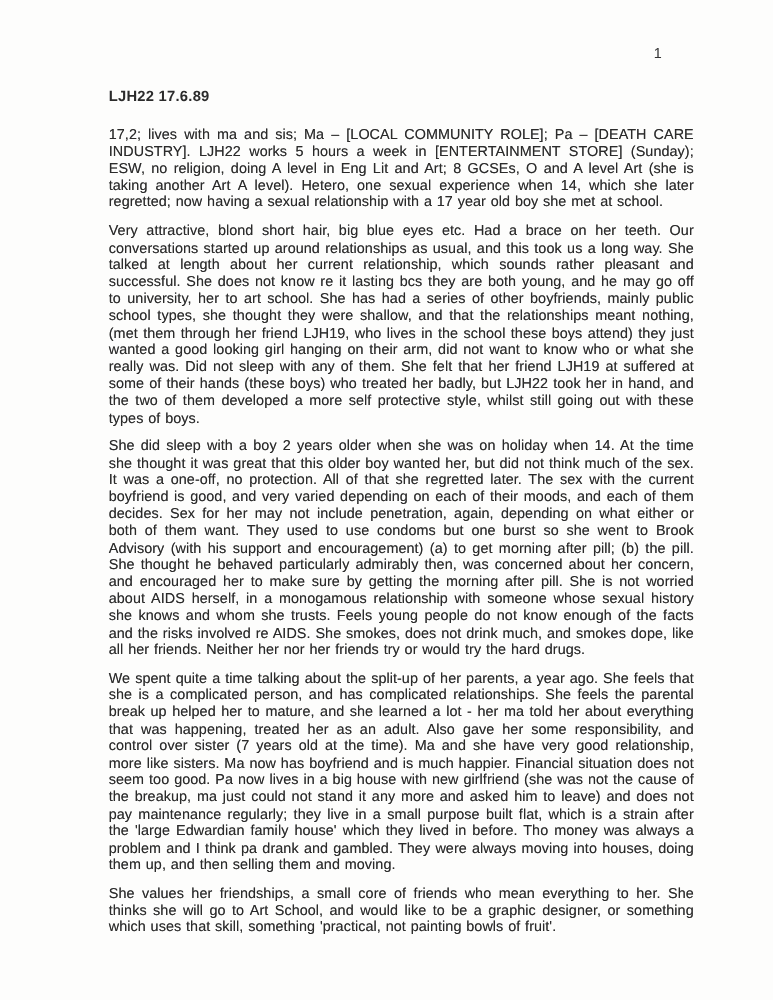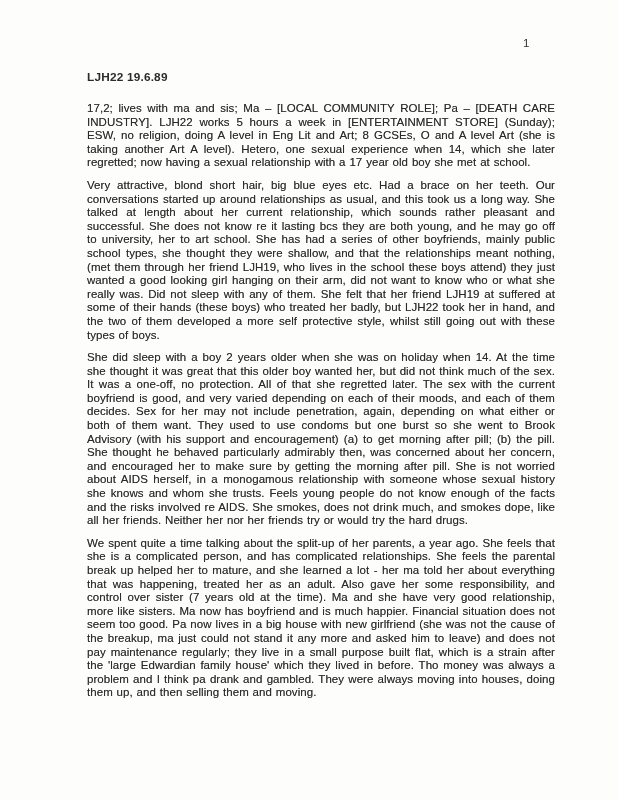--- a/index.html
+++ b/index.html
@@ -46,24 +46,25 @@
     text-shadow: 0 0 0.4px rgba(40,40,40,0.55);
   }
 </style>
 </head>
 <body>
 
 <div class="page">
   <span class="page-number">1</span>
 
   <div class="content">
-    <h1 class="doc-title">LJH22 19.6.89</h1>
+    <h1 class="doc-title">LJH22 17.6.89</h1>
 
     <p class="doc-paragraph">17,2; lives with ma and sis; Ma – [LOCAL COMMUNITY ROLE]; Pa – [DEATH CARE INDUSTRY]. LJH22 works 5 hours a week in [ENTERTAINMENT STORE] (Sunday); ESW, no religion, doing A level in Eng Lit and Art; 8 GCSEs, O and A level Art (she is taking another Art A level). Hetero, one sexual experience when 14, which she later regretted; now having a sexual relationship with a 17 year old boy she met at school.</p>
 
     <p class="doc-paragraph">Very attractive, blond short hair, big blue eyes etc. Had a brace on her teeth. Our conversations started up around relationships as usual, and this took us a long way. She talked at length about her current relationship, which sounds rather pleasant and successful. She does not know re it lasting bcs they are both young, and he may go off to university, her to art school. She has had a series of other boyfriends, mainly public school types, she thought they were shallow, and that the relationships meant nothing, (met them through her friend LJH19, who lives in the school these boys attend) they just wanted a good looking girl hanging on their arm, did not want to know who or what she really was. Did not sleep with any of them. She felt that her friend LJH19 at suffered at some of their hands (these boys) who treated her badly, but LJH22 took her in hand, and the two of them developed a more self protective style, whilst still going out with these types of boys.</p>
 
     <p class="doc-paragraph">She did sleep with a boy 2 years older when she was on holiday when 14. At the time she thought it was great that this older boy wanted her, but did not think much of the sex. It was a one-off, no protection. All of that she regretted later. The sex with the current boyfriend is good, and very varied depending on each of their moods, and each of them decides. Sex for her may not include penetration, again, depending on what either or both of them want. They used to use condoms but one burst so she went to Brook Advisory (with his support and encouragement) (a) to get morning after pill; (b) the pill. She thought he behaved particularly admirably then, was concerned about her concern, and encouraged her to make sure by getting the morning after pill. She is not worried about AIDS herself, in a monogamous relationship with someone whose sexual history she knows and whom she trusts. Feels young people do not know enough of the facts and the risks involved re AIDS. She smokes, does not drink much, and smokes dope, like all her friends. Neither her nor her friends try or would try the hard drugs.</p>
 
     <p class="doc-paragraph">We spent quite a time talking about the split-up of her parents, a year ago. She feels that she is a complicated person, and has complicated relationships. She feels the parental break up helped her to mature, and she learned a lot - her ma told her about everything that was happening, treated her as an adult. Also gave her some responsibility, and control over sister (7 years old at the time). Ma and she have very good relationship, more like sisters. Ma now has boyfriend and is much happier. Financial situation does not seem too good. Pa now lives in a big house with new girlfriend (she was not the cause of the breakup, ma just could not stand it any more and asked him to leave) and does not pay maintenance regularly; they live in a small purpose built flat, which is a strain after the 'large Edwardian family house' which they lived in before. Tho money was always a problem and I think pa drank and gambled. They were always moving into houses, doing them up, and then selling them and moving.</p>
 
+    <p class="doc-paragraph">She values her friendships, a small core of friends who mean everything to her. She thinks she will go to Art School, and would like to be a graphic designer, or something which uses that skill, something 'practical, not painting bowls of fruit'.</p>
   </div>
 </div>
 
 </body></html>

